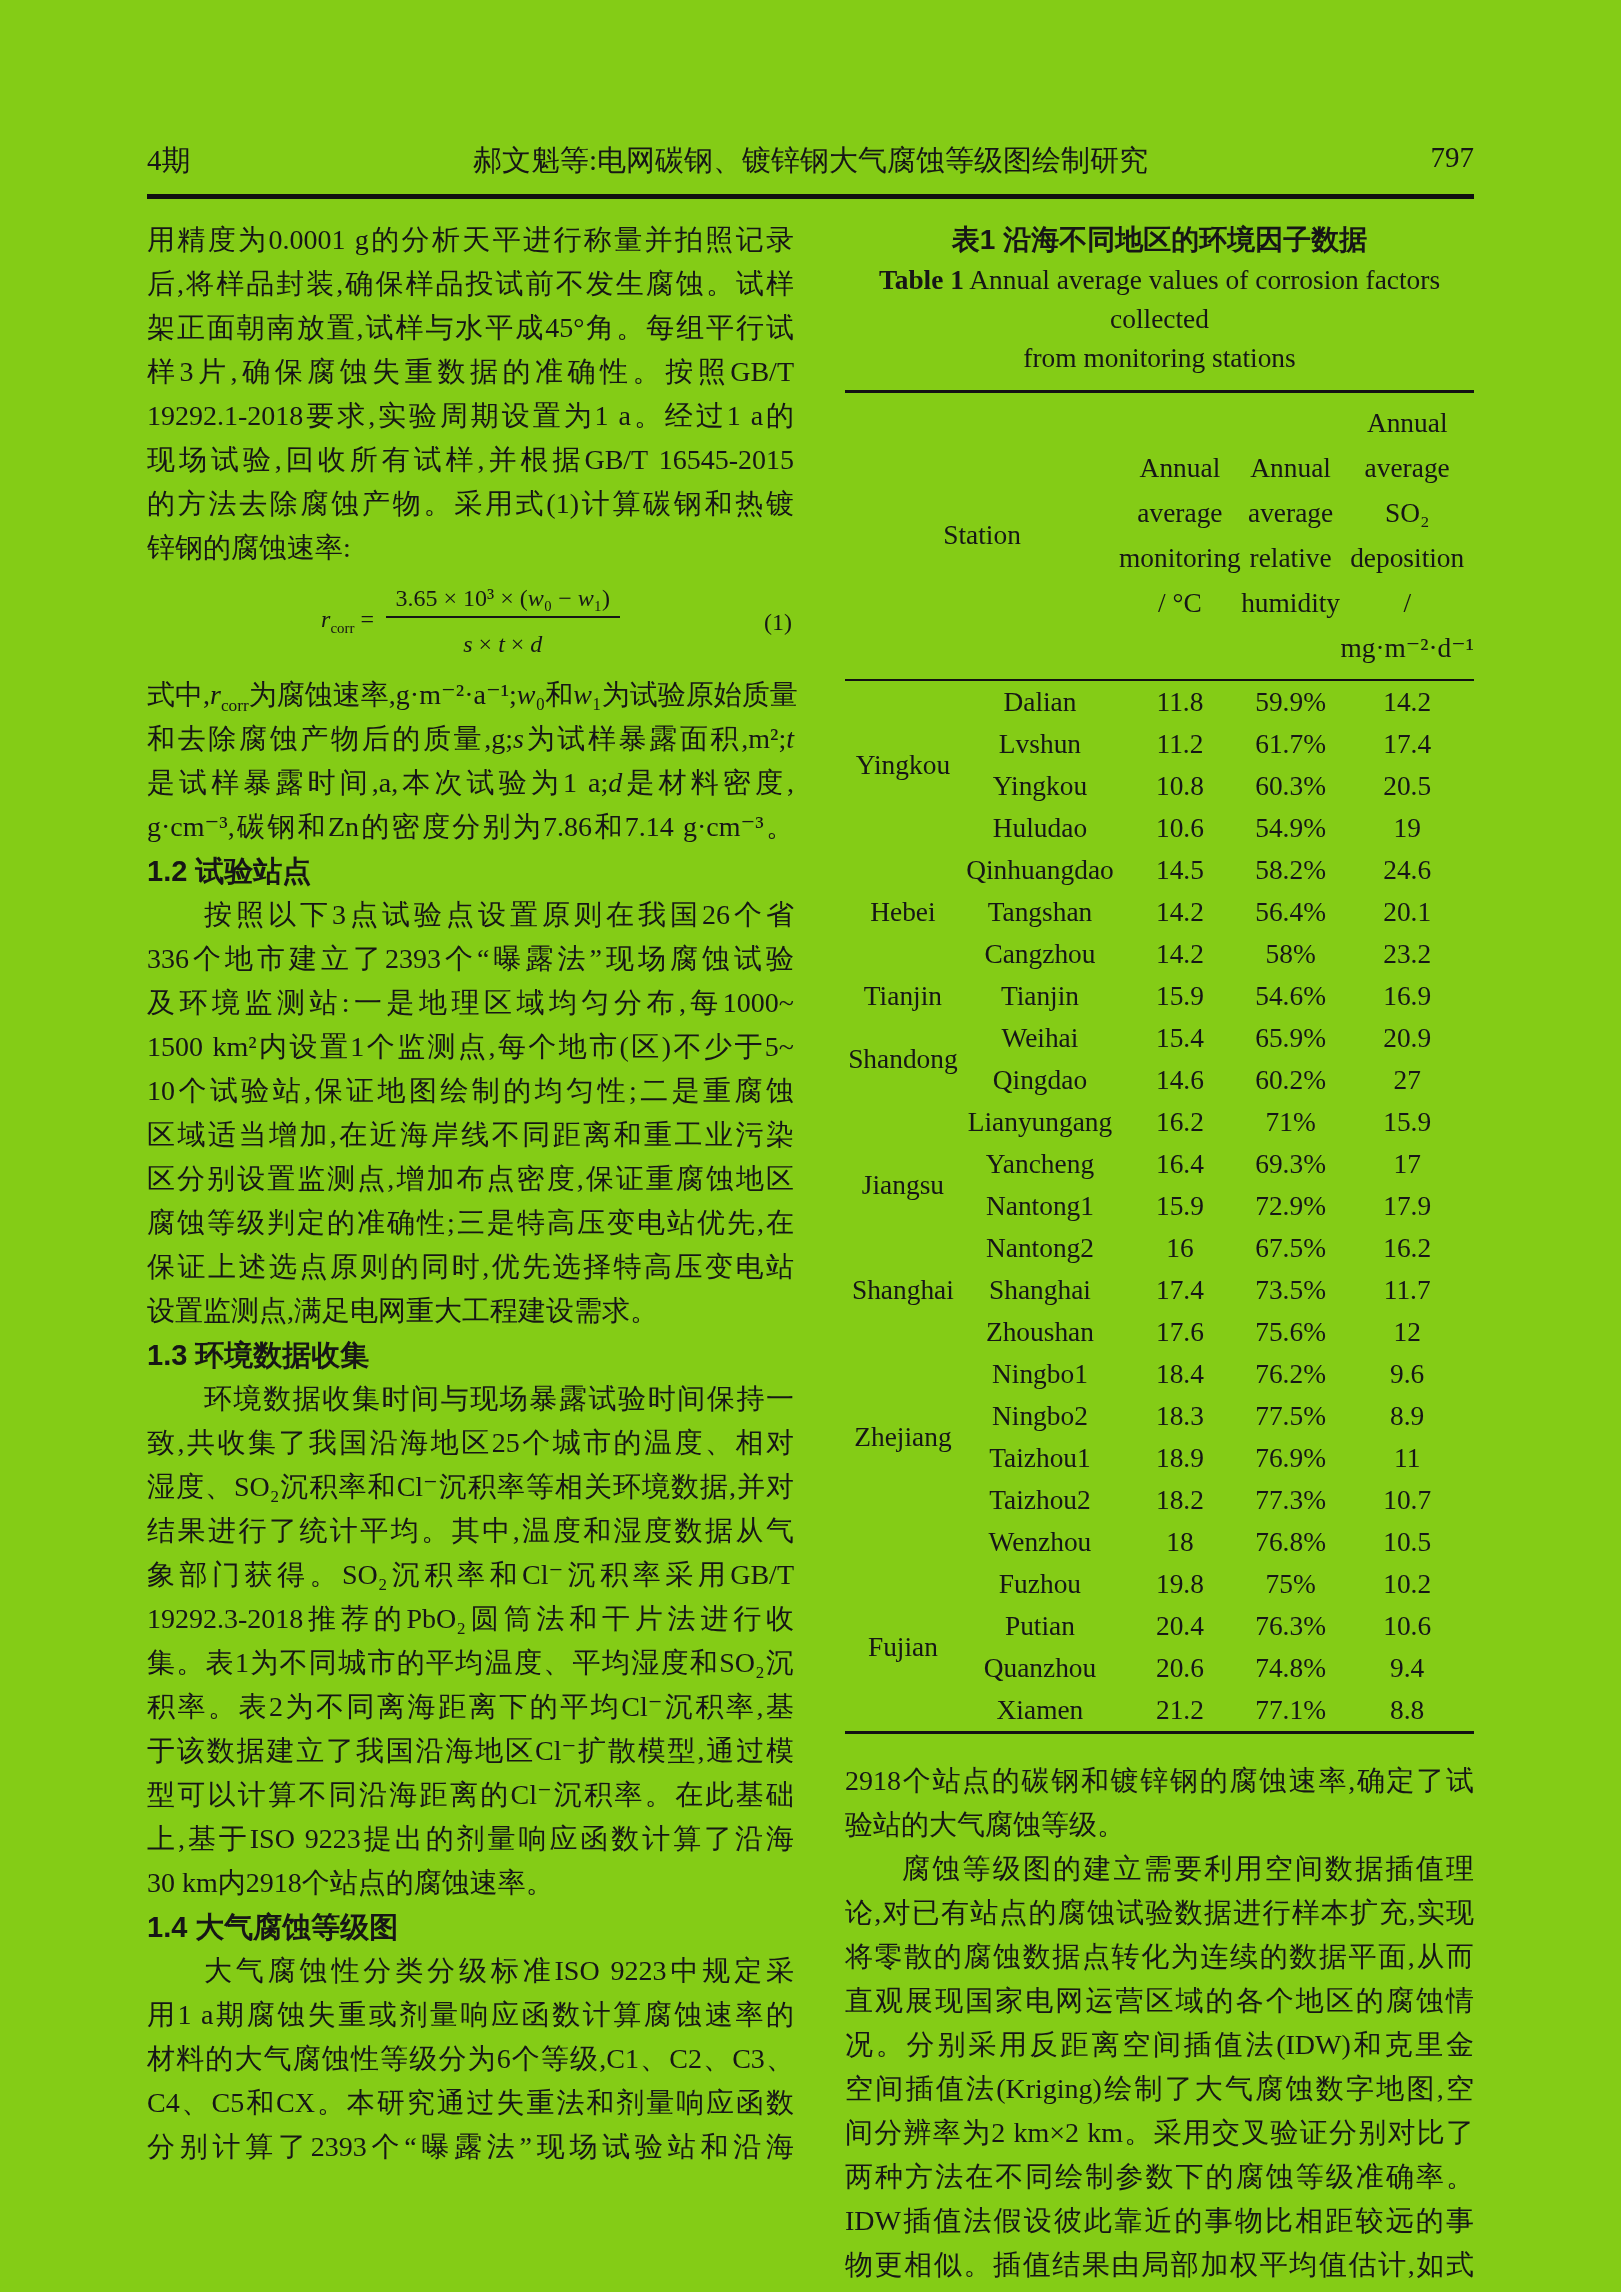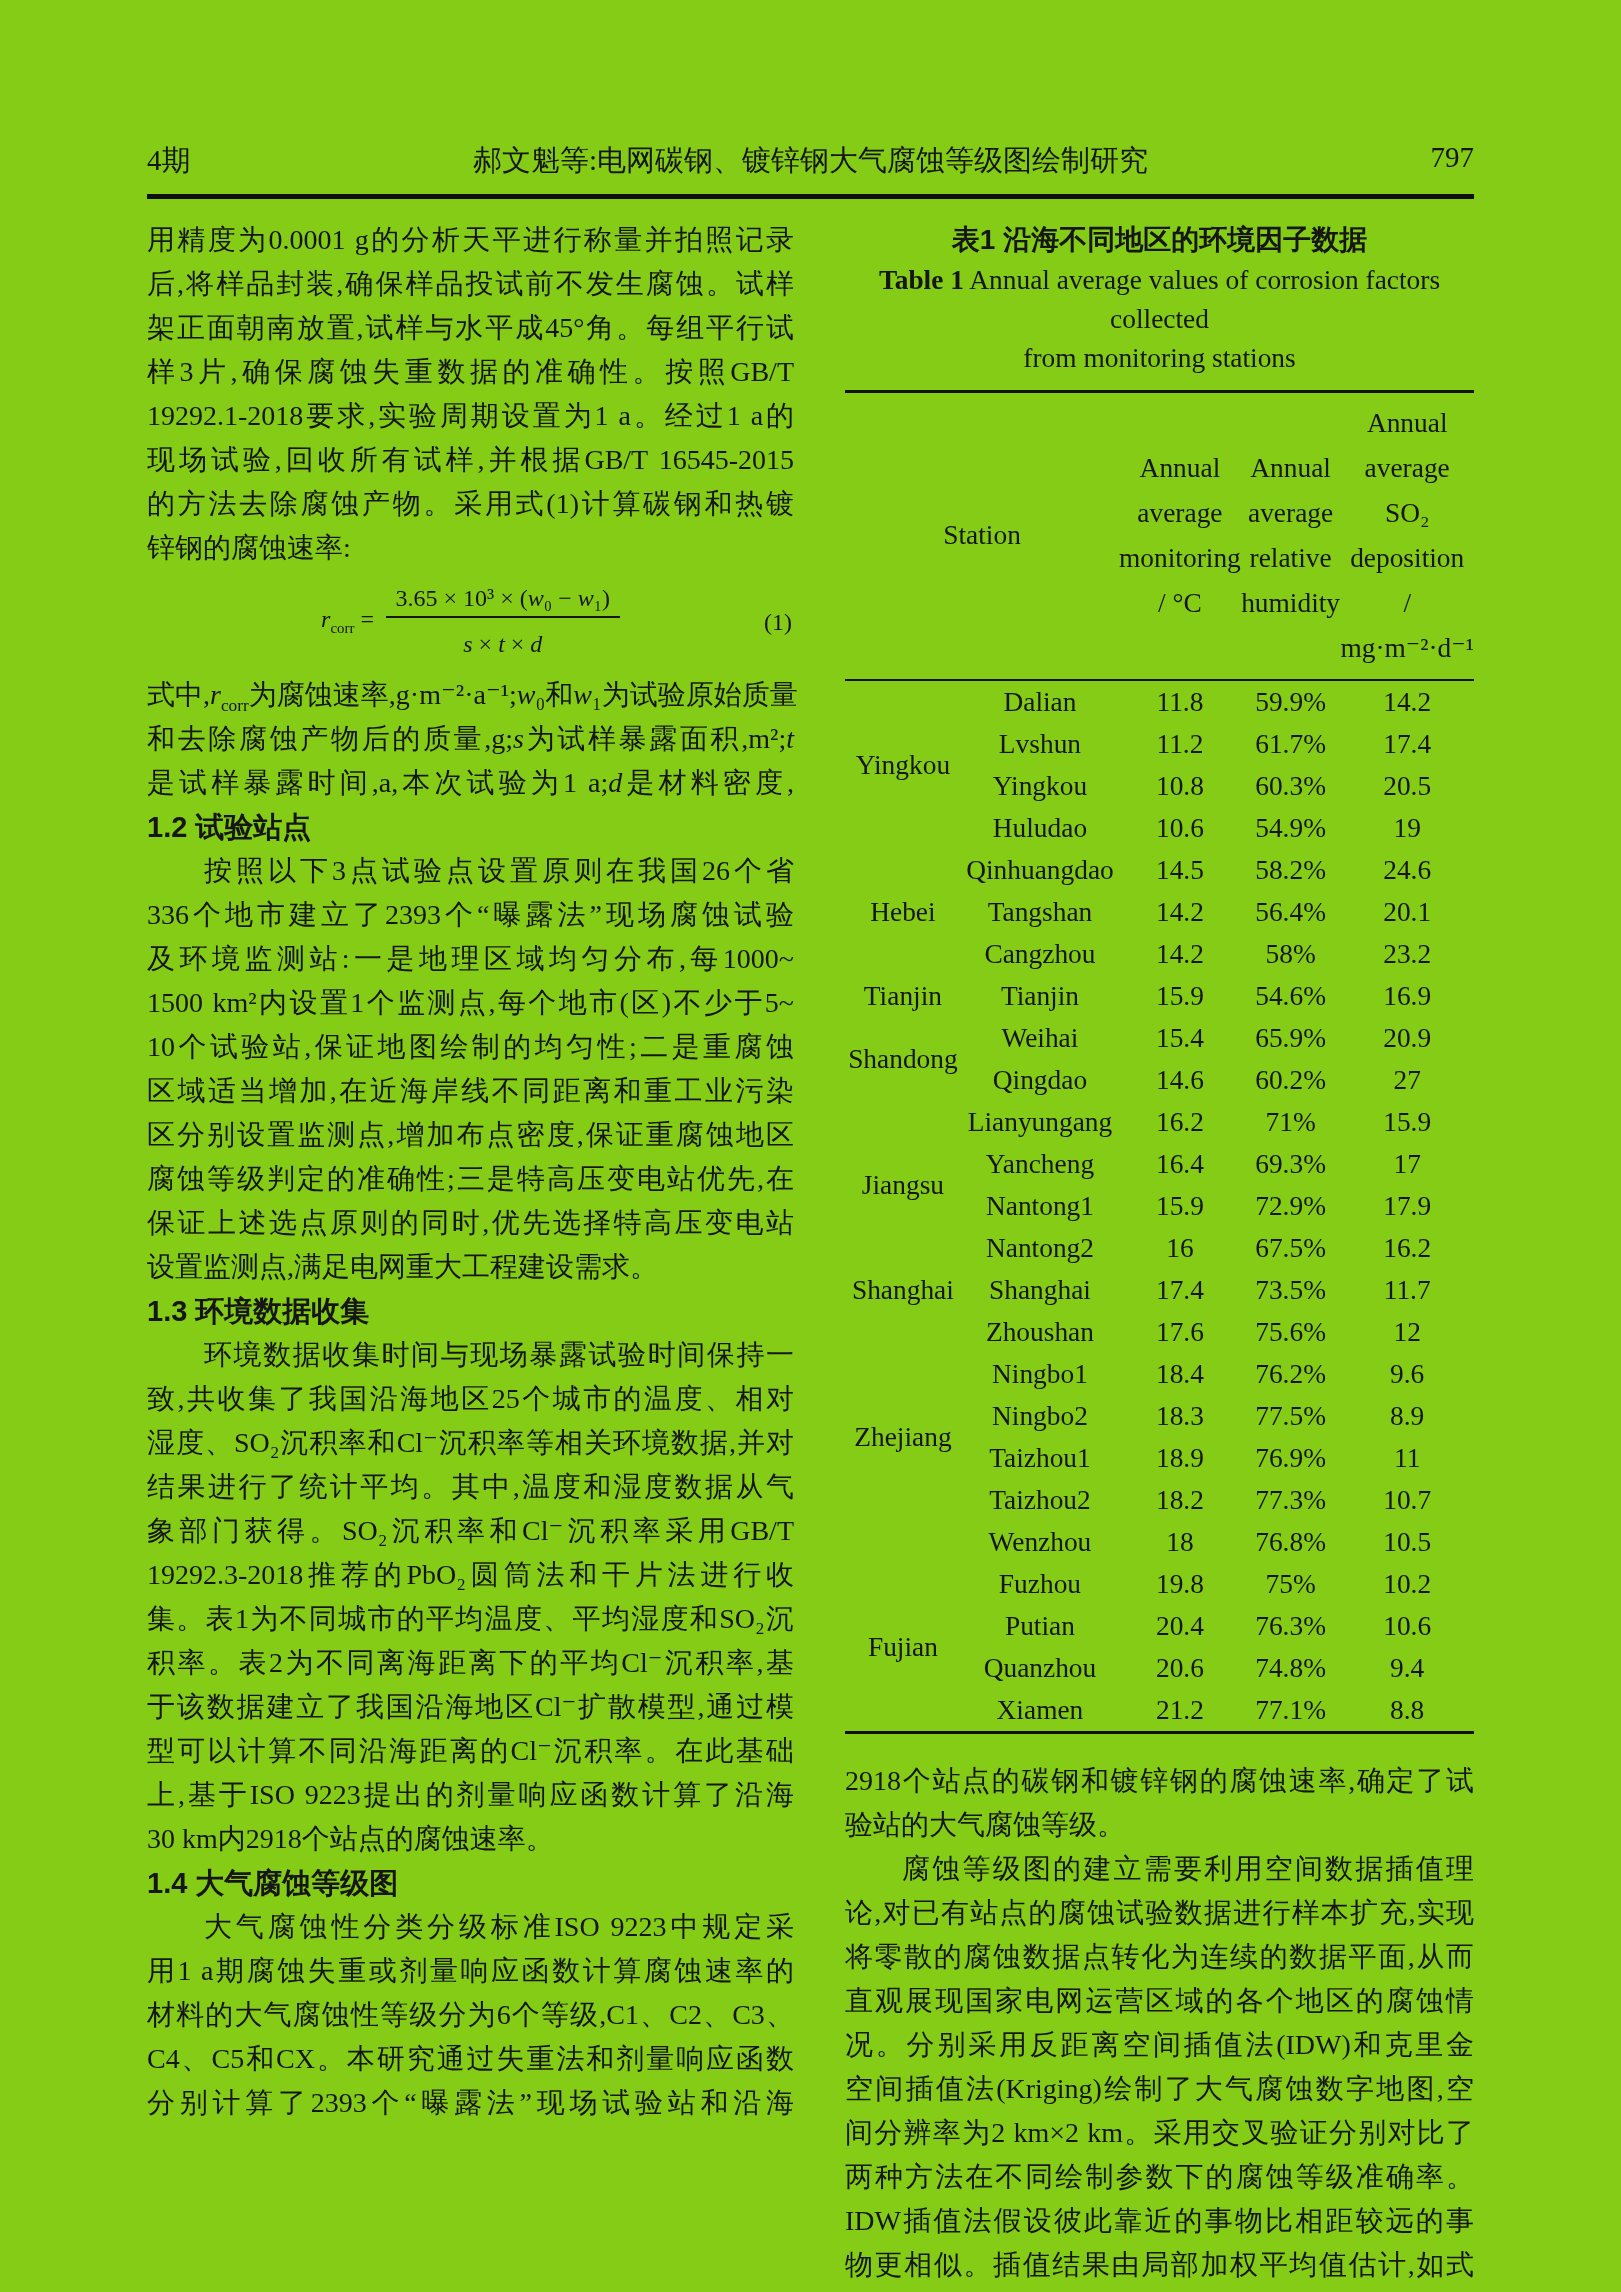--- a/index.html
+++ b/index.html
@@ -75,20 +75,21 @@
         <span class="frac">
           <span class="num">3.65 × 10³ × (<i>w</i>₀ − <i>w</i>₁)</span>
           <span class="den"><i>s</i> × <i>t</i> × <i>d</i></span>
         </span>
         <span class="eqno">(1)</span>
       </div>
       <div>
         <div class="line">式中,<i>r</i><sub>corr</sub>为腐蚀速率,g·m⁻²·a⁻¹;<i>w</i>₀和<i>w</i>₁为试验原始质量</div>
         <div class="line">和去除腐蚀产物后的质量,g;<i>s</i>为试样暴露面积,m²;<i>t</i></div>
         <div class="line">是试样暴露时间,a,本次试验为1 a;<i>d</i>是材料密度,</div>
+        <div class="line">g·cm⁻³,碳钢和Zn的密度分别为7.86和7.14 g·cm⁻³。</div>
       </div>
       <div class="heading">1.2  试验站点</div>
       <div>
         <div class="line indent">按照以下3点试验点设置原则在我国26个省</div>
         <div class="line">336个地市建立了2393个“曝露法”现场腐蚀试验</div>
         <div class="line">及环境监测站:一是地理区域均匀分布,每1000~</div>
         <div class="line">1500 km²内设置1个监测点,每个地市(区)不少于5~</div>
         <div class="line">10个试验站,保证地图绘制的均匀性;二是重腐蚀</div>
         <div class="line">区域适当增加,在近海岸线不同距离和重工业污染</div>
         <div class="line">区分别设置监测点,增加布点密度,保证重腐蚀地区</div>

